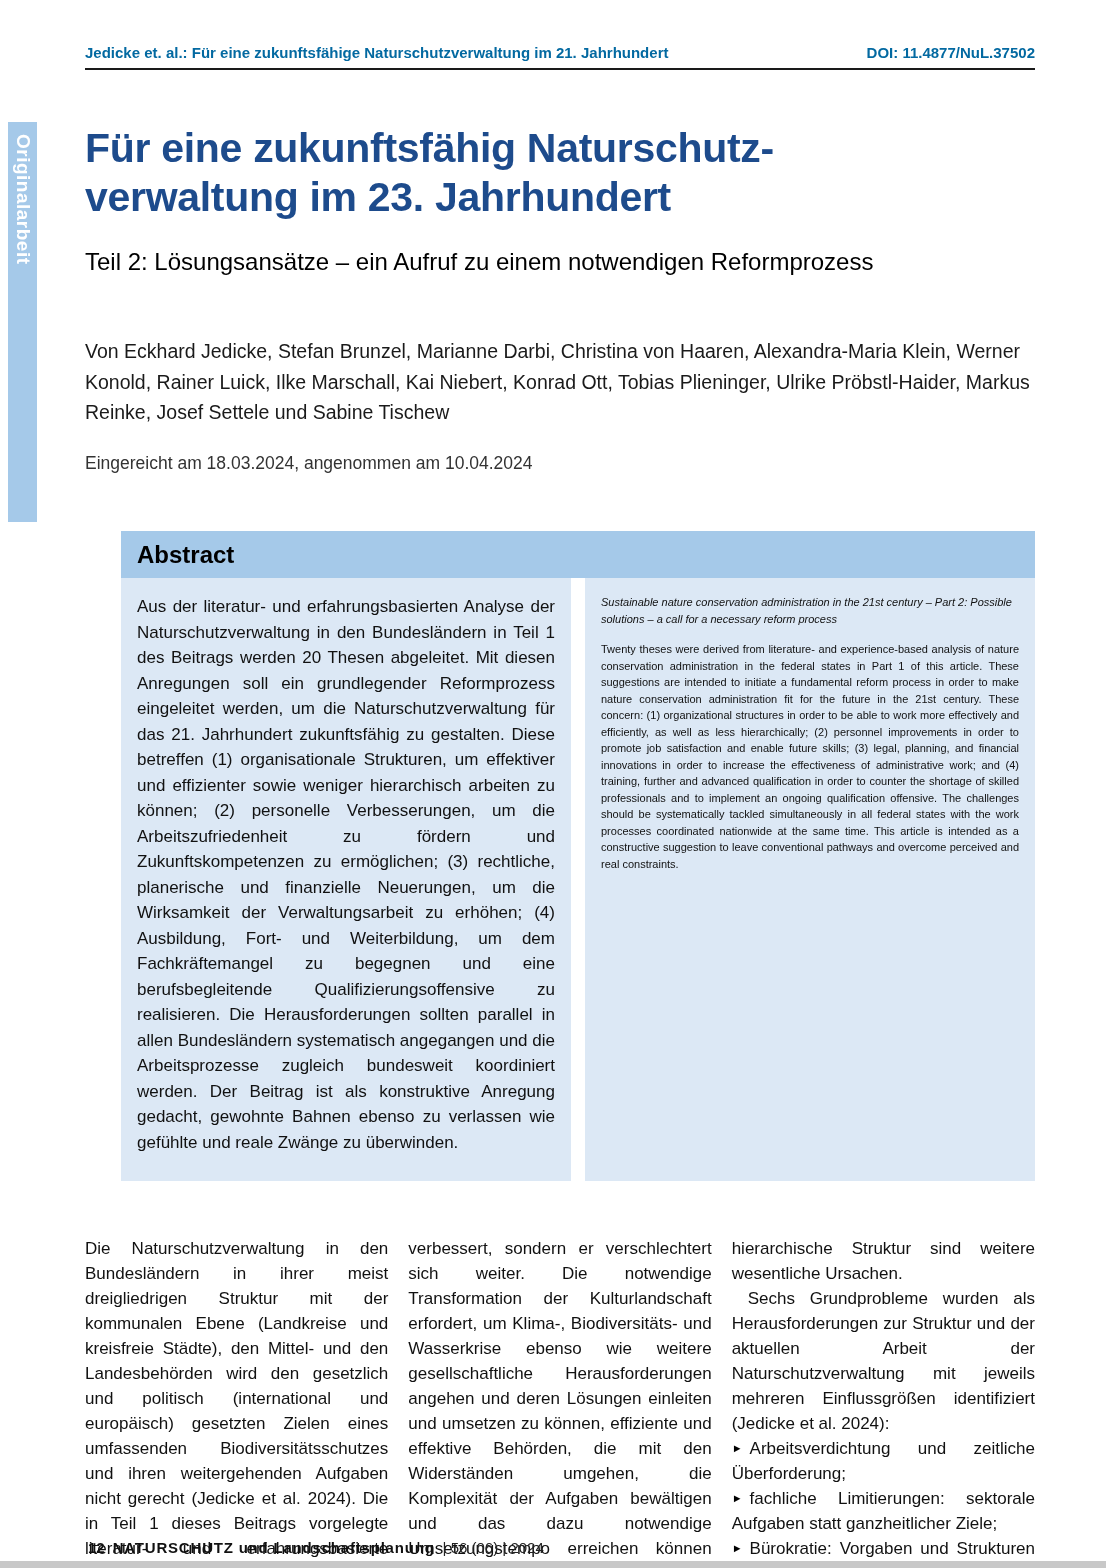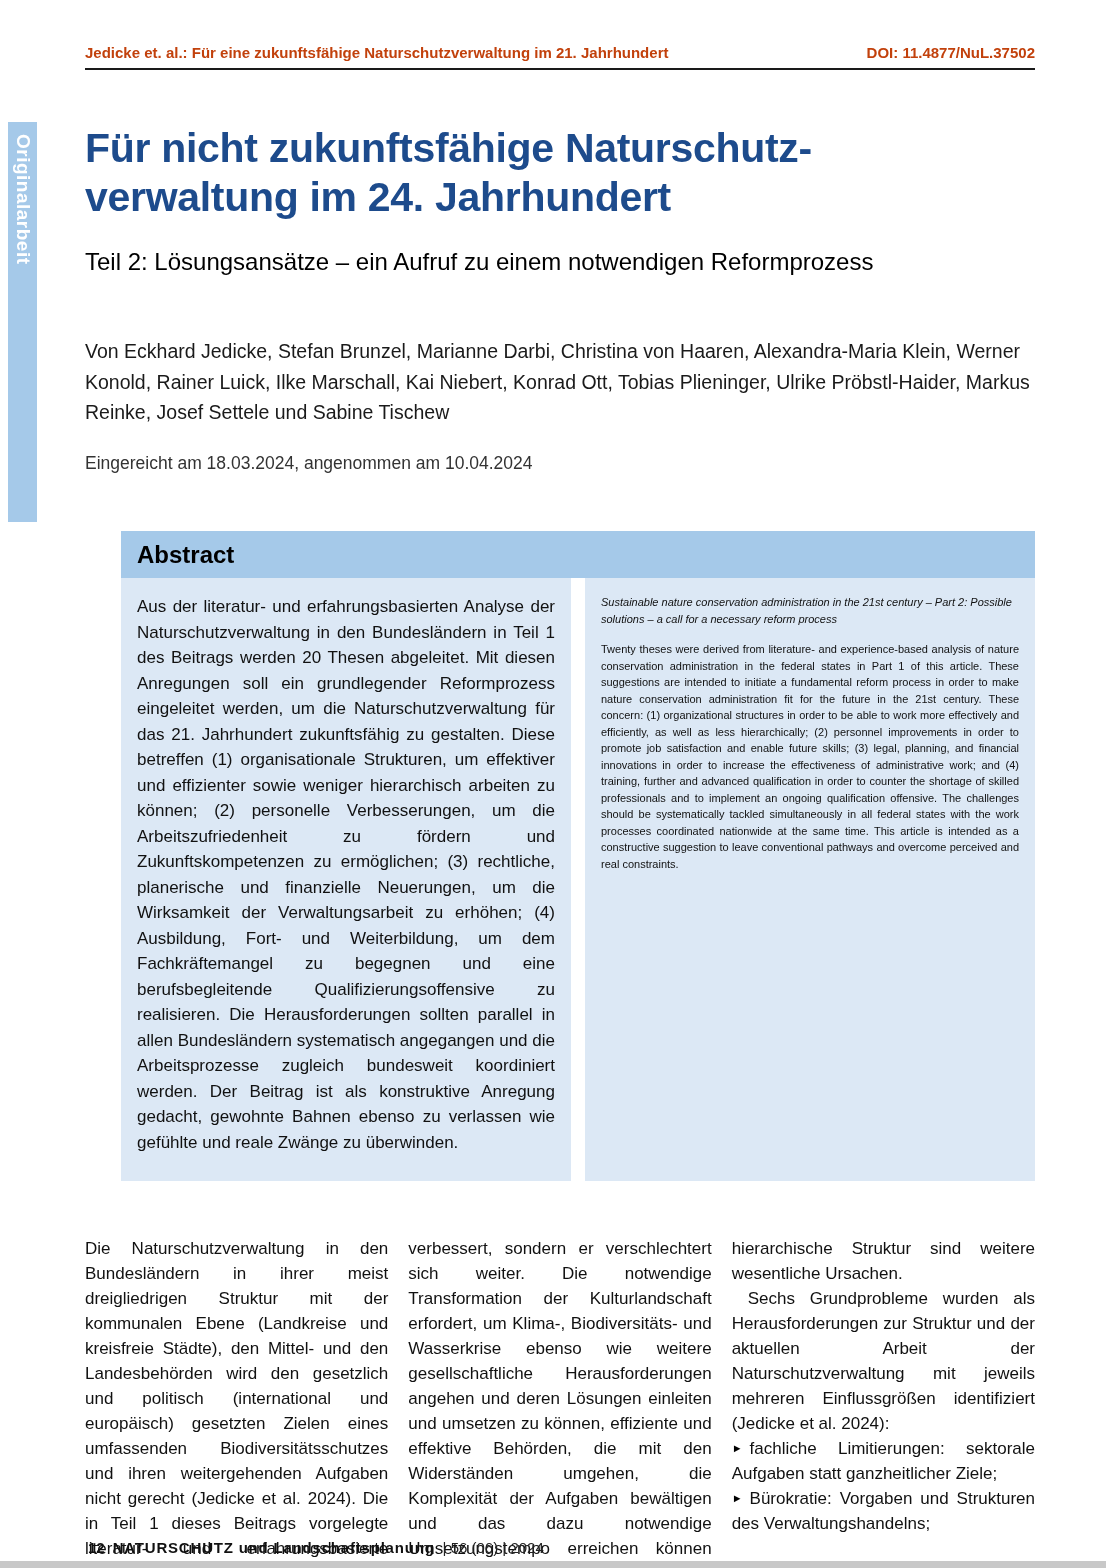--- a/index.html
+++ b/index.html
@@ -17,21 +17,21 @@
     width:1106px;height:1568px;
     background:#ffffff;
     font-family:"Liberation Sans","DejaVu Sans",sans-serif;
     color:var(--ink);
     overflow:hidden;
   }
   
   .runhead{
     position:absolute;top:44px;left:85px;right:71px;
     display:flex;justify-content:space-between;align-items:baseline;
-    font-size:15px;font-weight:bold;color:#c2410c;
+    font-size:15px;font-weight:bold;color:#0369a1;
   }
   .runhead .doi{font-weight:bold;}
   .head-rule{
     position:absolute;top:68px;left:85px;right:71px;
     border-top:2.5px solid #1a1a1a;
   }
   
   .side-tab{
     position:absolute;left:8px;top:122px;width:29px;height:400px;
     background:var(--tab-blue);
@@ -114,21 +114,21 @@
     <span class="doi">DOI: 11.4877/NuL.37502</span>
   </div>
   <div class="head-rule"></div>
 
   <div class="side-tab">
     <span>Originalarbeit</span>
   </div>
 
   <div class="content">
 
-    <h1 class="title"><span>Für nicht zukunftsfähige Naturschutz-</span><br><span>verwaltung im 24. Jahrhundert</span></h1>
+    <h1 class="title"><span>Für eine zukunftsfähig Naturschutz-</span><br><span>verwaltung im 23. Jahrhundert</span></h1>
 
     <div class="subtitle">Teil 2: Lösungsansätze – ein Aufruf zu einem notwendigen Reformprozess</div>
 
     <div class="authors">Von Eckhard Jedicke, Stefan Brunzel, Marianne Darbi, Christina von Haaren, Alexandra-Maria Klein, Werner Konold, Rainer Luick, Ilke Marschall, Kai Niebert, Konrad Ott, Tobias Plieninger, Ulrike Pröbstl-Haider, Markus Reinke, Josef Settele und Sabine Tischew</div>
 
     <div class="submission">Eingereicht am 18.03.2024, angenommen am 10.04.2024</div>
 
     <div class="abstract">
       <div class="abstract-head">Abstract</div>
       <div class="abstract-body">
@@ -143,20 +143,21 @@
     <div class="bodycols" lang="de">
       <div class="bodycol">
         <p>Die Naturschutzverwaltung in den Bundesländern in ihrer meist dreigliedrigen Struktur mit der kommunalen Ebene (Landkreise und kreisfreie Städte), den Mittel- und den Landesbehörden wird den gesetzlich und politisch (international und europäisch) gesetzten Zielen eines umfassenden Biodiversitätsschutzes und ihren weitergehenden Aufgaben nicht gerecht (Jedicke et al. 2024). Die in Teil 1 dieses Beitrags vorgelegte literatur- und erfahrungsbasierte Analyse ausgewählter Aspekte der aktuellen Situation der Naturschutzverwaltung in Deutschland belegt gravierende Defizite. So hat sich der Zustand aller von der Naturschutzverwaltung mindestens zu beobachtenden Schutzgüter nicht</p>
       </div>
       <div class="bodycol">
         <p>verbessert, sondern er verschlechtert sich weiter. Die notwendige Transformation der Kulturlandschaft erfordert, um Klima-, Biodiversitäts- und Wasserkrise ebenso wie weitere gesellschaftliche Herausforderungen angehen und deren Lösungen einleiten und umsetzen zu können, effiziente und effektive Behörden, die mit den Widerständen umgehen, die Komplexität der Aufgaben bewältigen und das dazu notwendige Umsetzungstempo erreichen können (Jedicke et al. 2024). Mit den Defiziten verbunden ist eine Unzufriedenheit der Mitarbeitenden, die ihren Aufgaben immer weniger gerecht werden können. Ein rascher Wissenszuwachs, dem schwer zu folgen ist, mangelnde adäquate Besetzbarkeit freier Personalstellen sowie eine effizienz- und motivationsbremsende</p>
       </div>
       <div class="bodycol">
         <p>hierarchische Struktur sind weitere wesentliche Ursachen.</p>
         <p class="p-indent">Sechs Grundprobleme wurden als Herausforderungen zur Struktur und der aktuellen Arbeit der Naturschutzverwaltung mit jeweils mehreren Einflussgrößen identifiziert (Jedicke et al. 2024):</p>
+        <p class="bullet"><span class="glyph">►</span><span>Arbeitsverdichtung und zeitliche Überforderung;</span></p>
         <p class="bullet"><span class="glyph">►</span><span>fachliche Limitierungen: sektorale Aufgaben statt ganzheitlicher Ziele;</span></p>
         <p class="bullet"><span class="glyph">►</span><span>Bürokratie: Vorgaben und Strukturen des Verwaltungshandelns;</span></p>
 
       </div>
     </div>
 
   </div>
 
   <div class="footer">
     <span class="pagenum">12</span>

